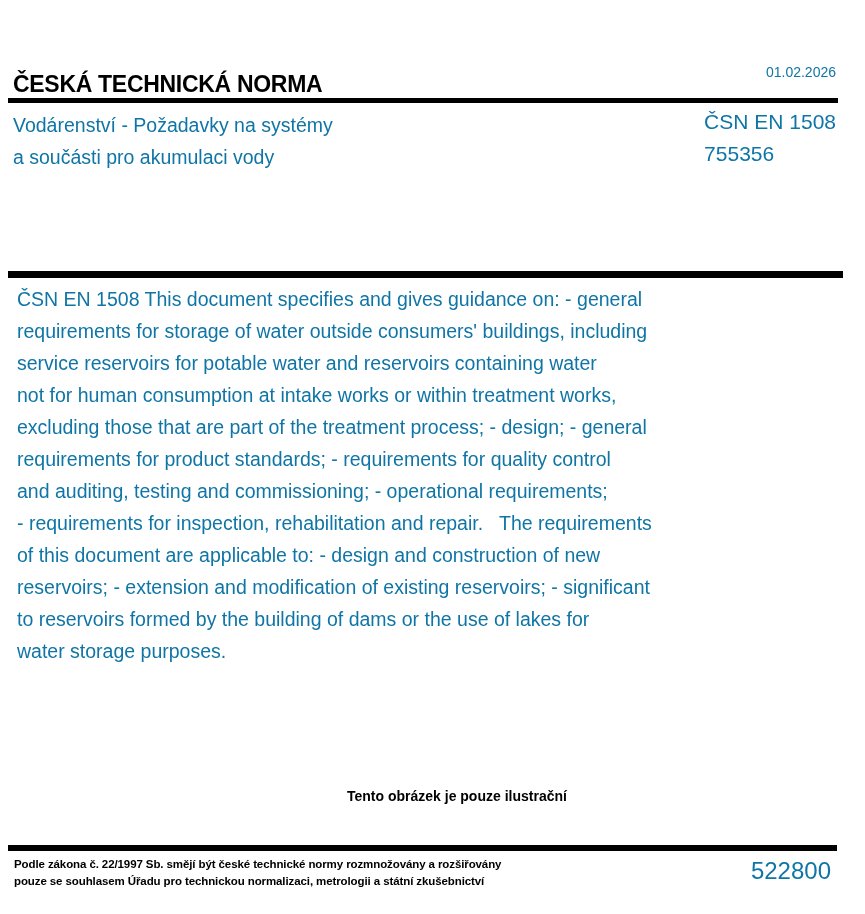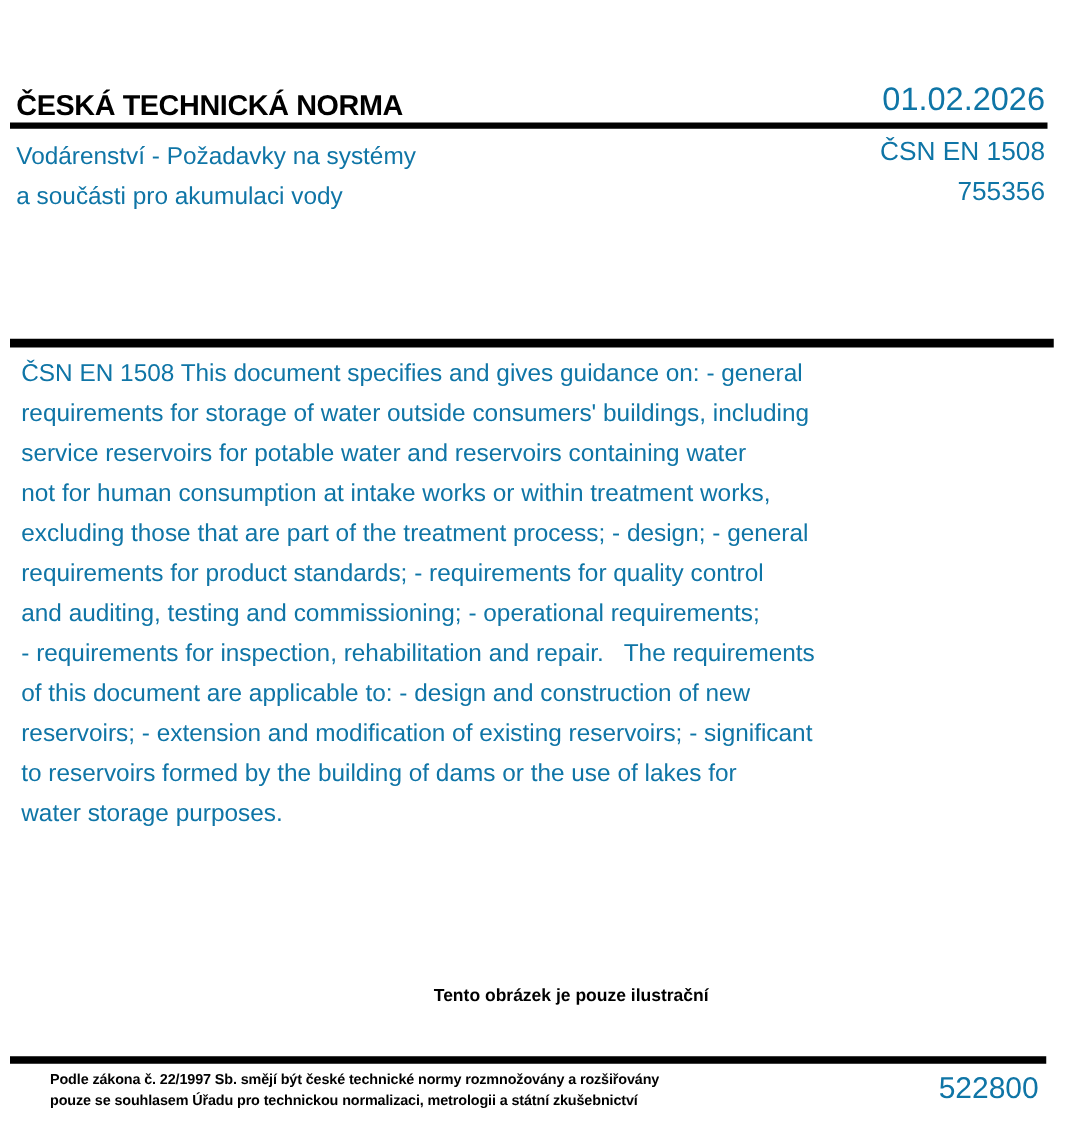--- a/index.html
+++ b/index.html
@@ -18,57 +18,57 @@
   }
   .page{position:absolute;inset:0;}
 
   .title{
     position:absolute;left:13px;top:71px;
     font-size:23px;font-weight:bold;color:var(--ink);
     letter-spacing:-0.3px;white-space:pre;
   }
   .date{
     position:absolute;right:29px;top:64px;
-    font-size:26px;color:var(--accent);white-space:pre;
+    font-size:14px;color:var(--accent);white-space:pre;
   }
   .rule{position:absolute;background:var(--ink);}
   .rule-header{left:8px;top:98px;width:830px;height:5px;}
   .rule-separator{left:8px;top:271px;width:835px;height:7px;}
   .rule-footer{left:8px;top:845px;width:829px;height:6px;}
 
   .subject{
     position:absolute;left:13px;top:109px;
     font-size:19.5px;line-height:32px;color:var(--accent);
   }
   .subject > div{white-space:pre;}
 
   .designation-block{
     position:absolute;right:29px;top:106px;
     font-size:21px;line-height:32px;color:var(--accent);
-    text-align:right;
+    text-align:left;
   }
   .designation-block > div{white-space:pre;}
 
   .abstract{
     position:absolute;left:17px;top:283px;
     font-size:19.5px;line-height:32px;color:var(--accent);
   }
   .abstract > div{white-space:pre;}
 
   .caption{
     position:absolute;left:347px;top:788px;
     font-size:14px;font-weight:bold;color:var(--ink);white-space:pre;
   }
 
   .legal{
     position:absolute;left:14px;top:856px;
     font-size:11.5px;font-weight:bold;line-height:17px;color:var(--ink);
     letter-spacing:-0.1px;
   }
-  .legal > div{white-space:pre;margin-left:26px;}
+  .legal > div{white-space:pre;}
 
   .order-number{
     position:absolute;right:34px;top:857px;
     font-size:24px;color:var(--accent);white-space:pre;
   }
 </style>
 </head>
 <body>
 
 <div class="page">

